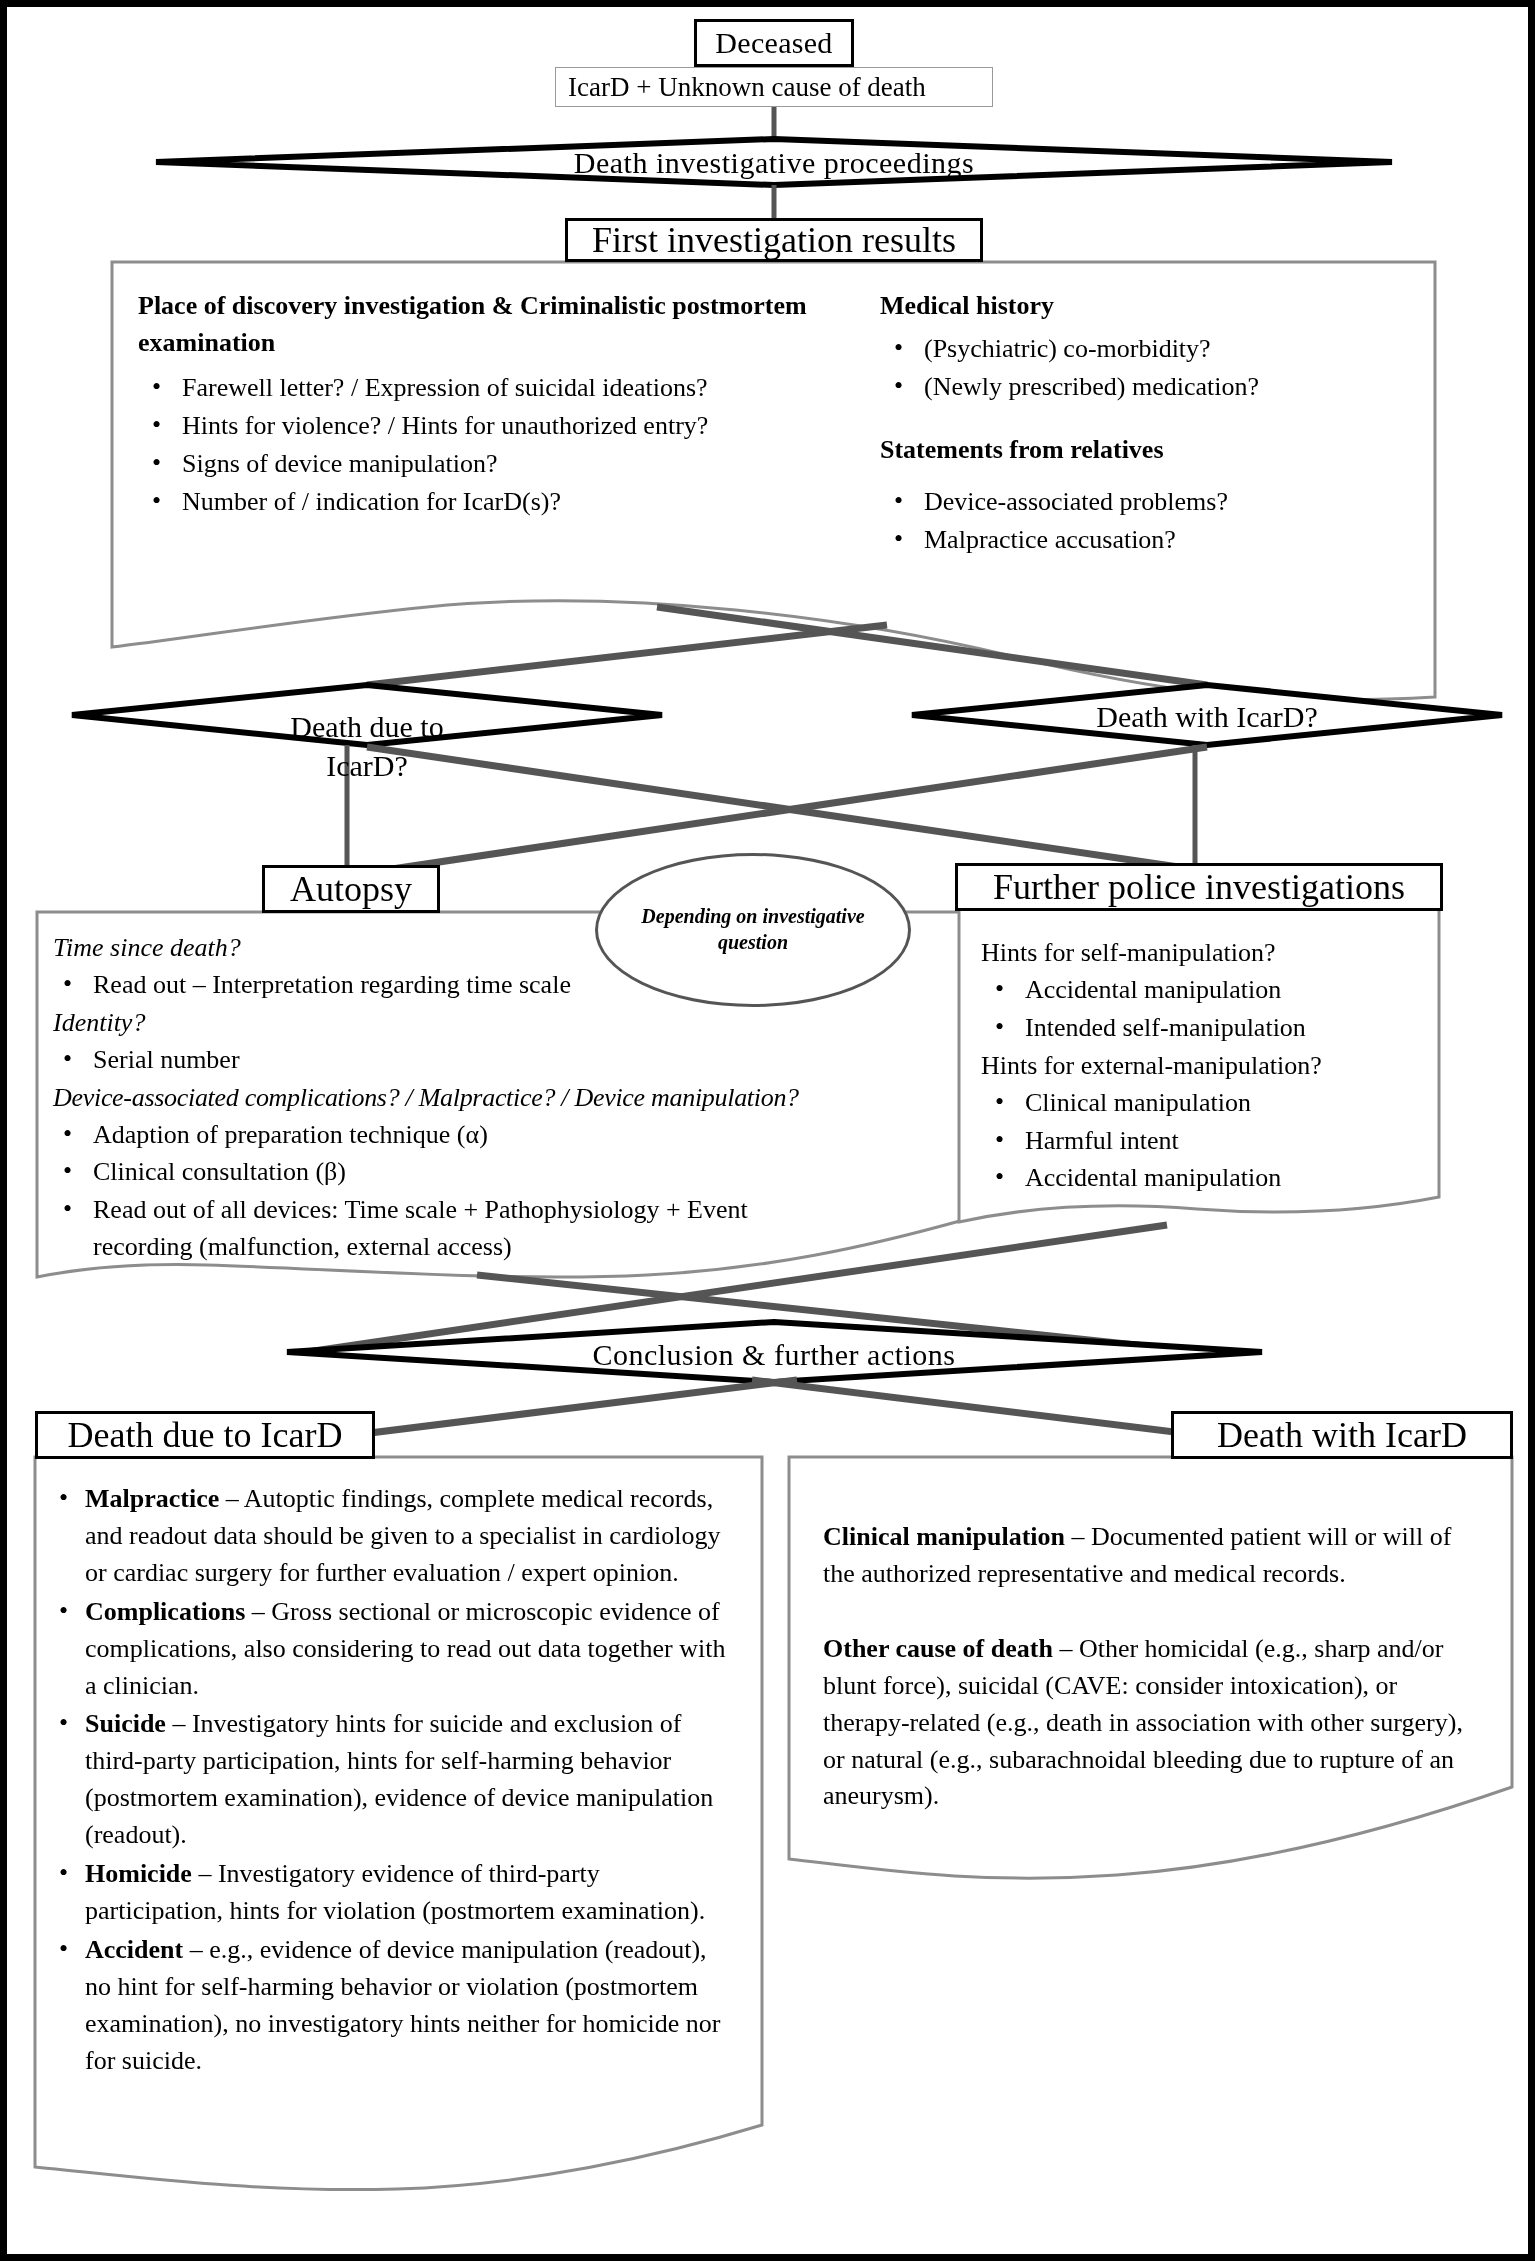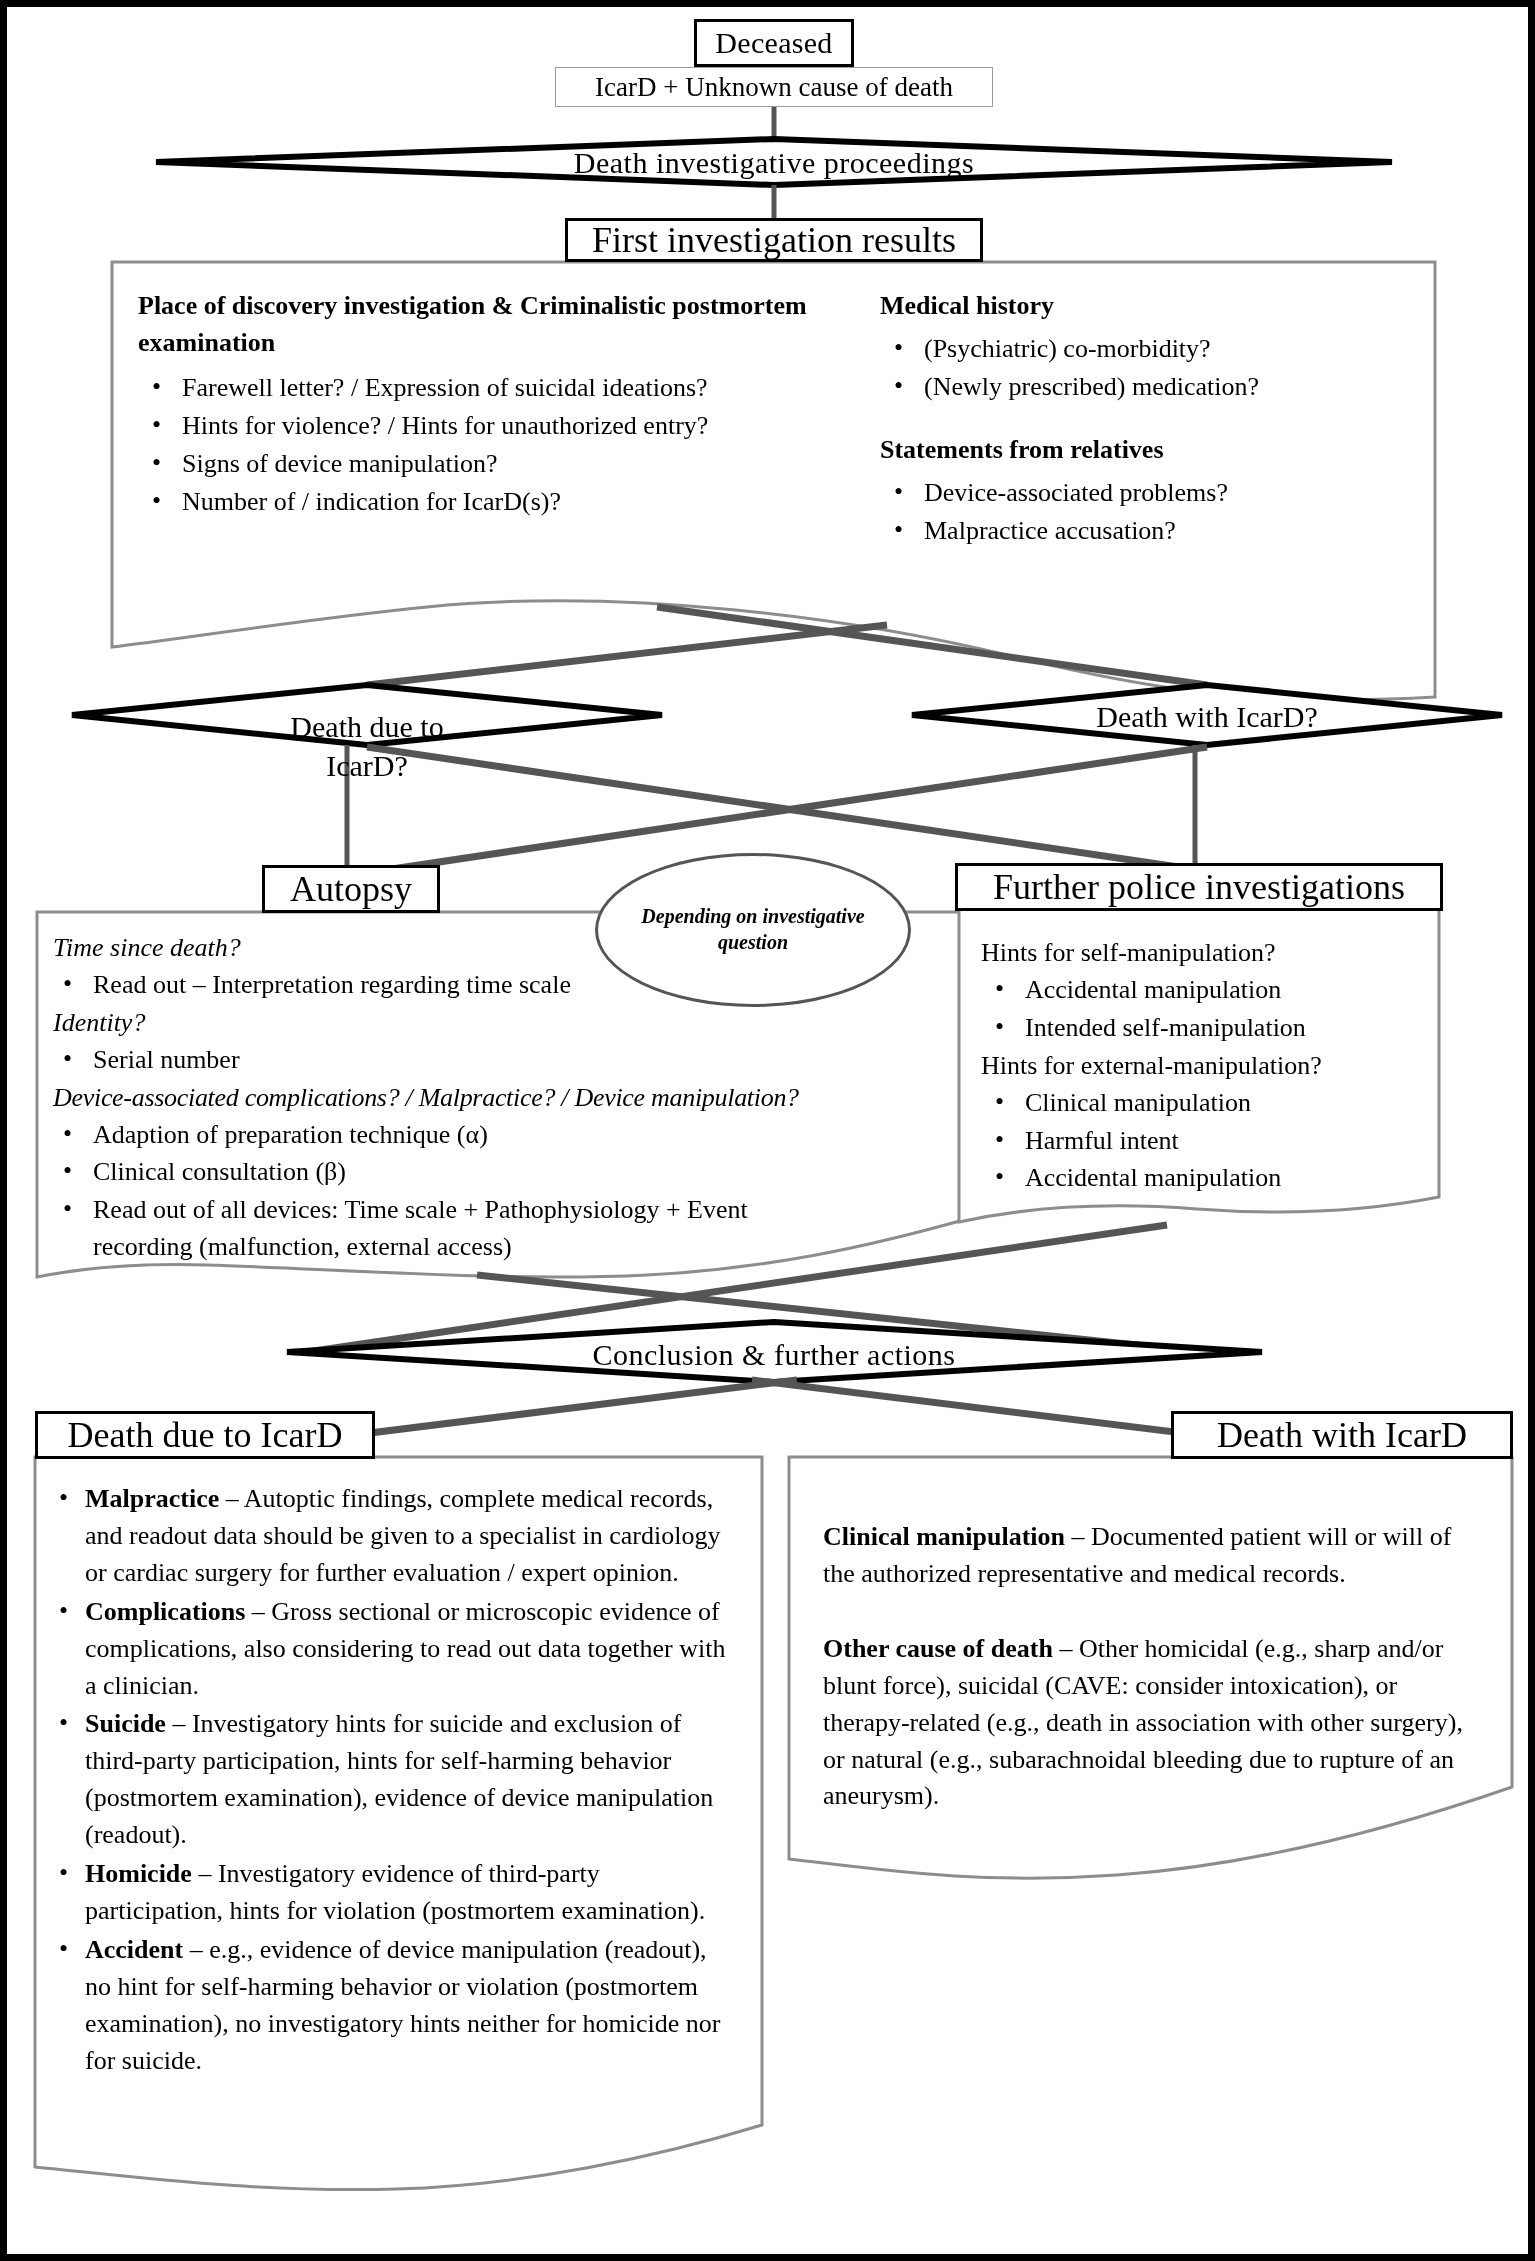--- a/index.html
+++ b/index.html
@@ -40,21 +40,20 @@
     align-items: center;
     justify-content: center;
     padding: 2px 12px;
     text-align: right;
   }
   .box-light {
     border: 1.5px solid #9a9a9a;
     background: #fff;
     display: flex;
     align-items: center;
-    justify-content: center;
     padding: 2px 12px;
   }
   .t-deceased { font-size: 30px; letter-spacing: .3px; }
   .t-sub      { font-size: 27px; }
   .t-node     { font-size: 36px; }
   .t-diamond-2 { font-size: 29px; line-height: 1.32; }
 
   .diamond-label {
     position: absolute;
     text-align: center;
@@ -203,21 +202,21 @@
           <li>Signs of device manipulation?</li>
           <li>Number  of / indication for IcarD(s)?</li>
         </ul>
       </div>
       <div style="width:520px; padding-left:22px;">
         <div class="hdr" style="margin-bottom:6px;">Medical  history</div>
         <ul class="bul">
           <li>(Psychiatric) co-morbidity?</li>
           <li>(Newly  prescribed) medication?</li>
         </ul>
-        <div class="hdr" style="margin-top:26px; margin-bottom:6px;">Statements  from  relatives</div>
+        <div class="hdr" style="margin-top:26px; margin-bottom:15px;">Statements  from  relatives</div>
         <ul class="bul">
           <li>Device-associated problems?</li>
           <li>Malpractice accusation?</li>
         </ul>
       </div>
     </div>
   </div>
 
   <div class="diamond-label t-diamond-2" style="left:230px; top:661px; width:260px; white-space:pre-line;">
     <span>Death due to

